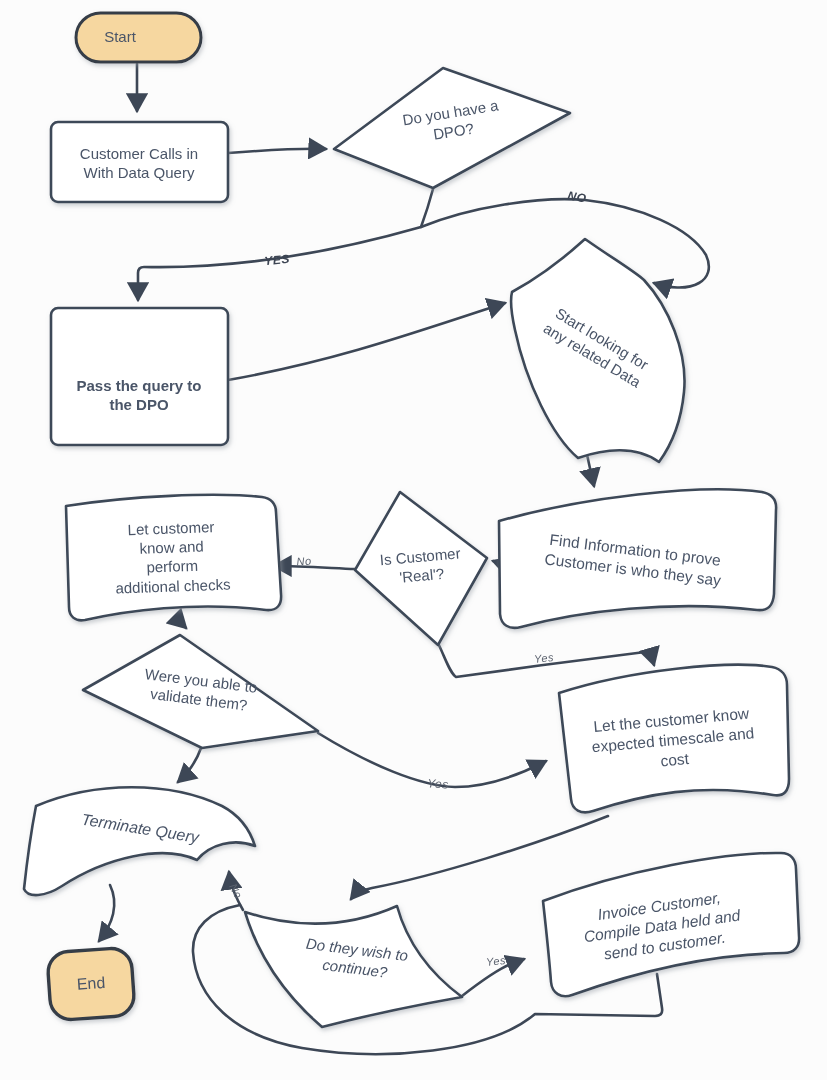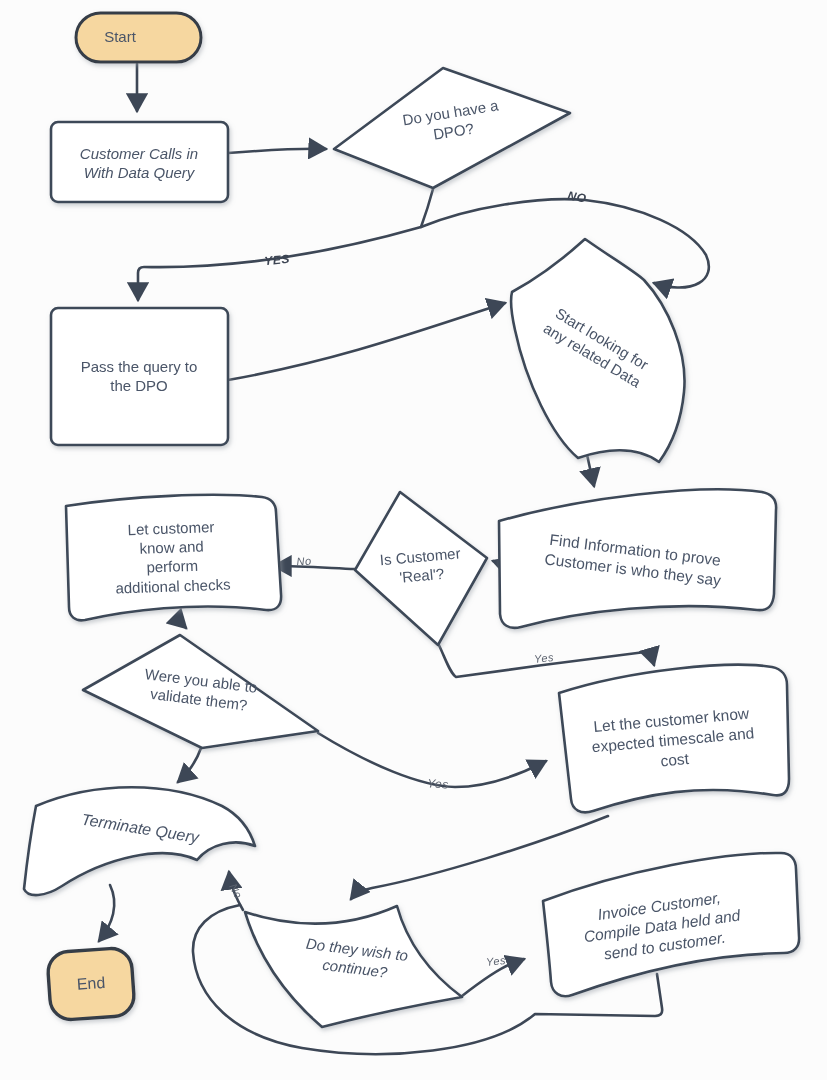--- a/index.html
+++ b/index.html
@@ -63,25 +63,25 @@
     <path d="M 36,806 C 95,781 170,781 222,806 C 239,815 250,830 255,846 C 234,838 210,844 197,860 C 162,844 105,858 62,886 C 45,897 28,898 24,889 C 27,861 31,832 36,806 Z" fill="#ffffff" stroke="#3e4858" stroke-width="2.6"></path>
     <path d="M 245,912 Q 325,938 397,906 Q 412,960 462,997 Q 388,1010 322,1027 Q 265,978 245,912 Z" fill="#ffffff" stroke="#3e4858" stroke-width="2.6"></path>
     <path d="M 543,901 C 625,870 725,852 781,853 C 791,853 796,860 796,869 L 799,936 C 800,947 794,953 784,953 C 703,954 625,976 572,995 C 561,999 552,993 551,982 C 549,955 546,928 543,901 Z" fill="#ffffff" stroke="#3e4858" stroke-width="2.6"></path>
     <g transform="rotate(-4 91 984)">
       <rect x="49" y="950" width="84" height="68" rx="21" fill="#f6d7a0" stroke="#363c47" stroke-width="3.4"></rect>
     </g>
   </g>
 </svg>
 
   <div class="nlabel" style="left:120px;top:37px;width:100px;">Start</div>
-  <div class="nlabel" style="left:139px;top:163px;width:152px;font-style:italic;">Customer Calls in
+  <div class="nlabel" style="left:139px;top:163px;width:152px;">Customer Calls in
 With Data Query</div>
   <div class="nlabel" style="left:452px;top:122px;width:170px;--r:-9deg;">Do you have a
 DPO?</div>
-  <div class="nlabel" style="left:139px;top:376px;width:180px;">Pass the query to
+  <div class="nlabel" style="left:139px;top:395px;width:180px;font-weight:bold;">Pass the query to
 the DPO</div>
   <div class="nlabel" style="left:597px;top:347px;width:160px;--r:31deg;">Start looking for
 any related Data</div>
   <div class="nlabel" style="left:634px;top:560px;width:270px;--r:7deg;font-size:15.5px;">Find Information to prove
 Customer is who they say</div>
   <div class="nlabel" style="left:421px;top:566px;width:130px;--r:-5deg;">Is Customer
 'Real'?</div>
   <div class="nlabel" style="left:172px;top:557px;width:210px;--r:-2deg;">Let customer
 know and
 perform

